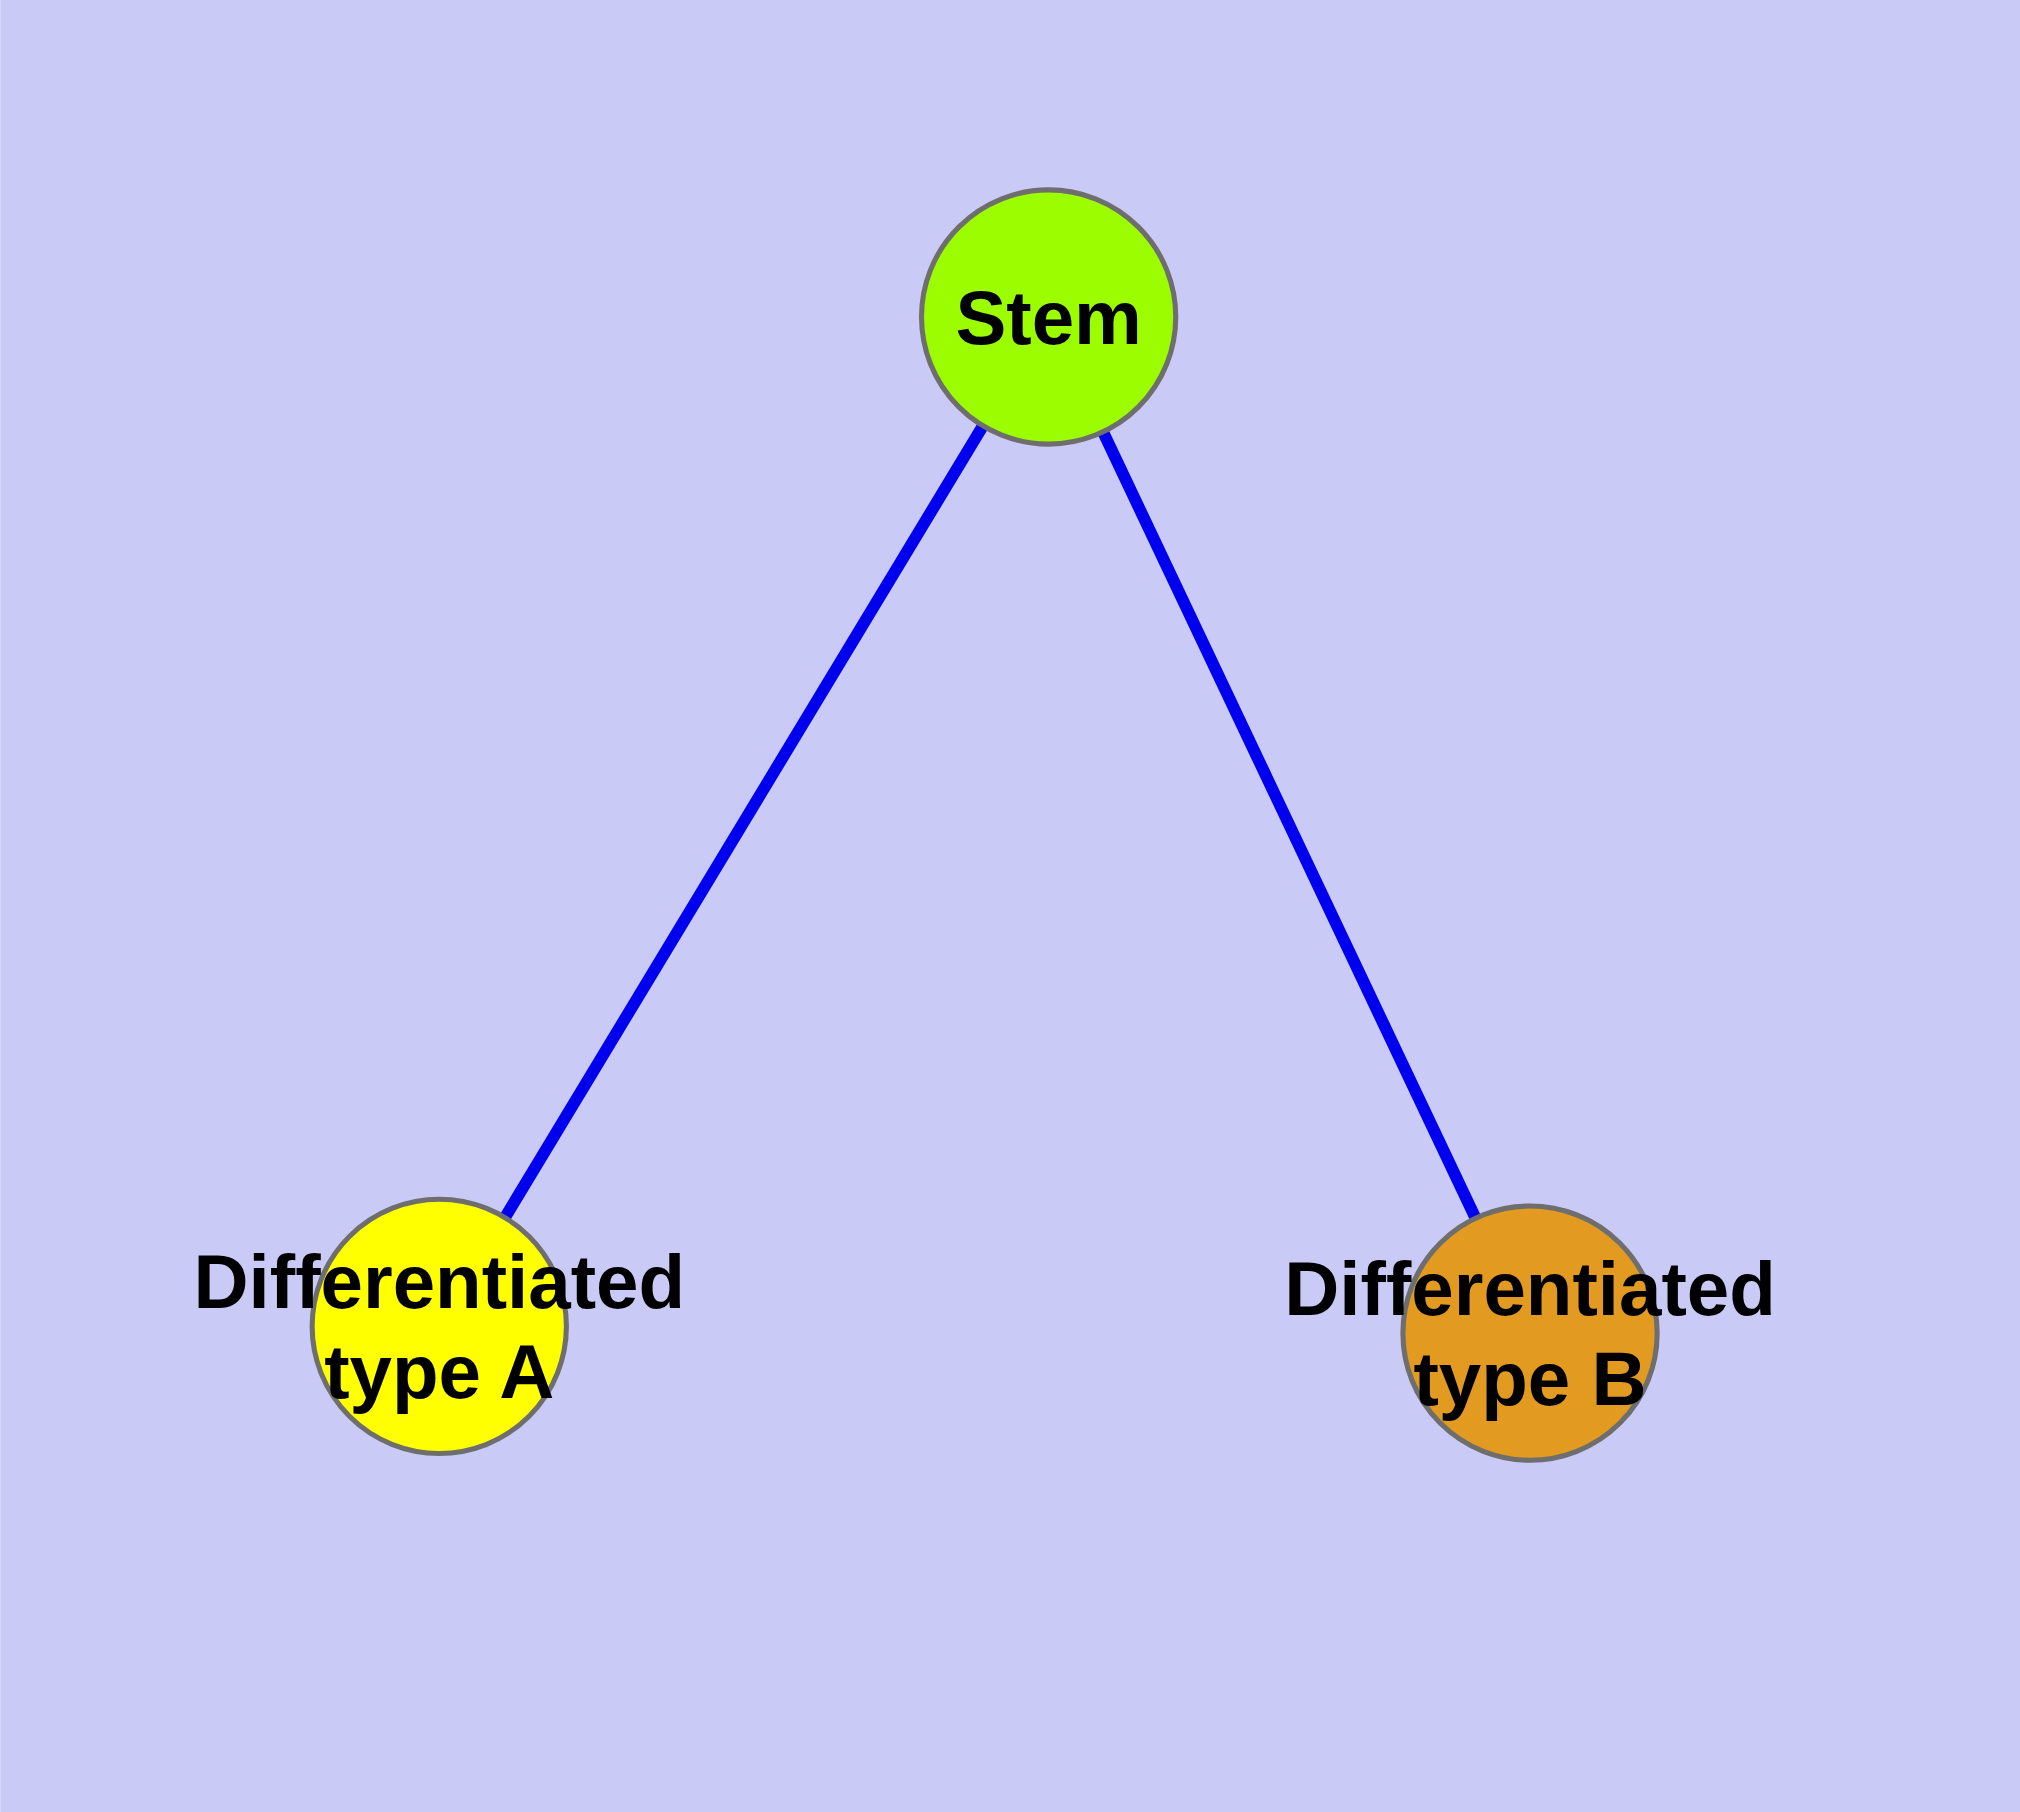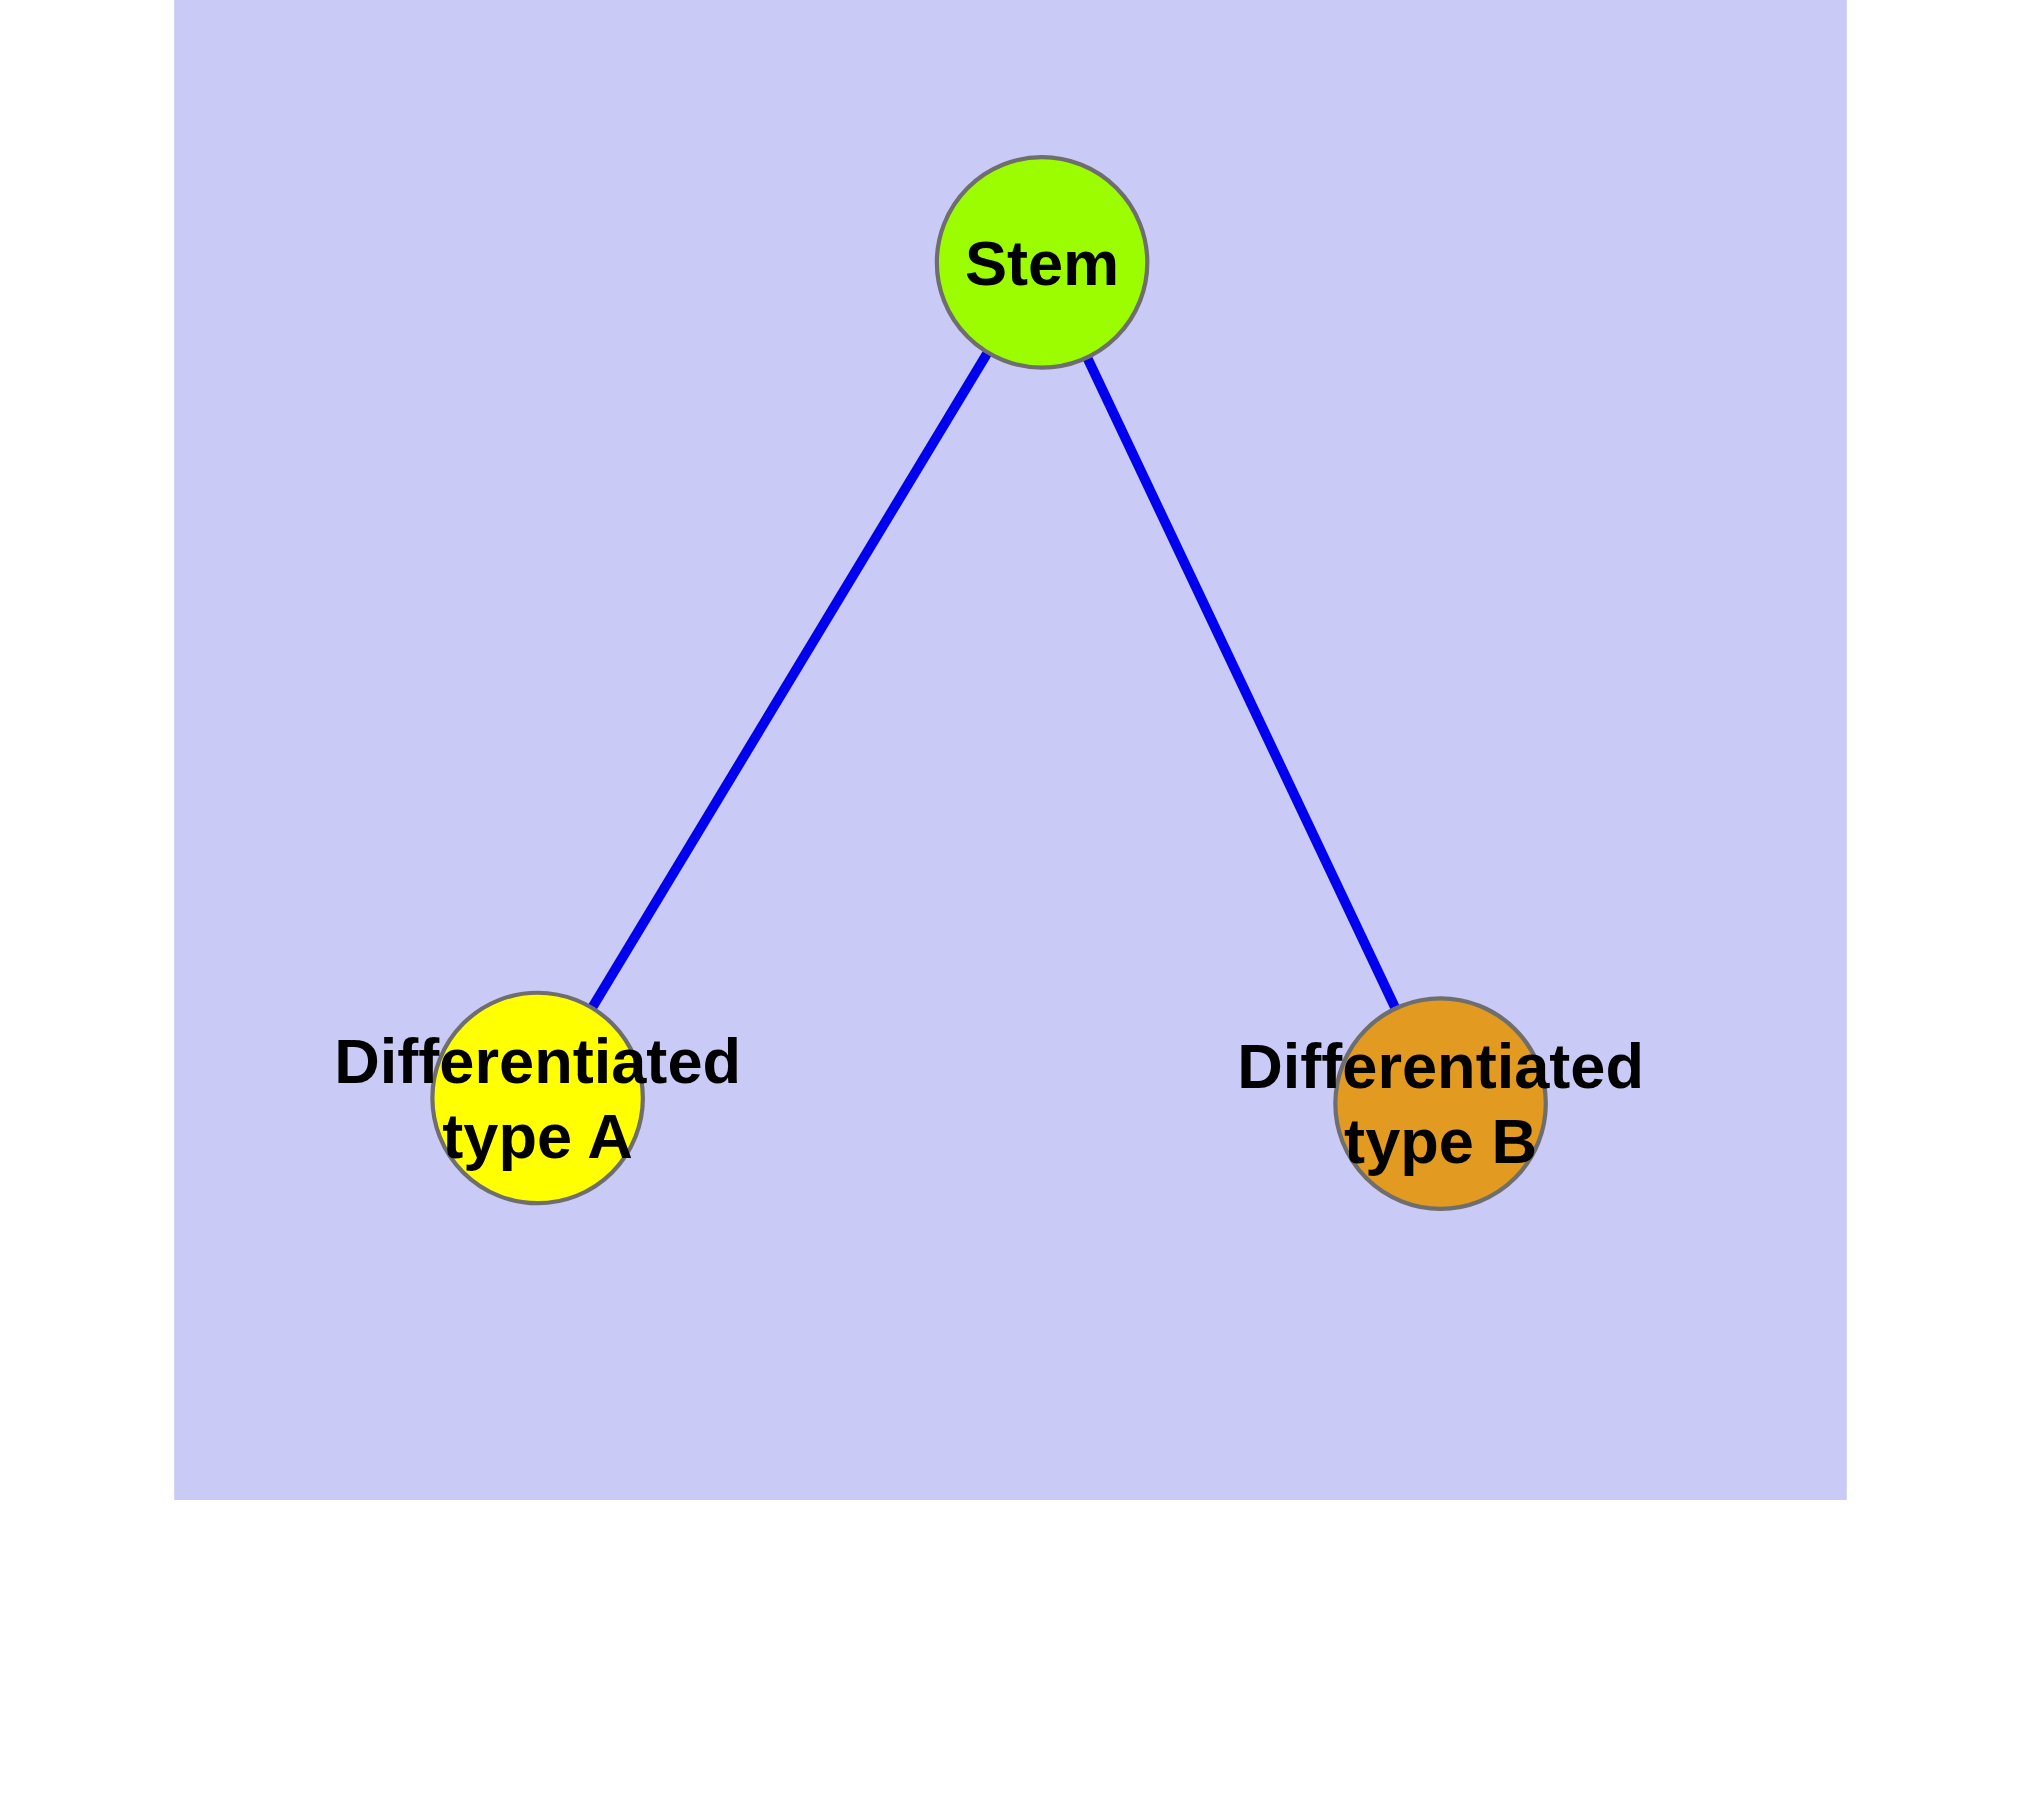--- a/index.html
+++ b/index.html
@@ -3,21 +3,21 @@
 <meta charset="utf-8">
 <style>
   html, body {
     margin: 0;
     padding: 0;
     background: #ffffff;
   }
   .canvas-wrap {
     position: relative;
     width: 2021px;
-    height: 1500px;
+    height: 1812px;
     overflow: hidden;
     font-family: "Liberation Sans", sans-serif;
   }
   svg {
     display: block;
     width: 100%;
     height: 100%;
   }
   .edge {
     stroke-width: 14;

